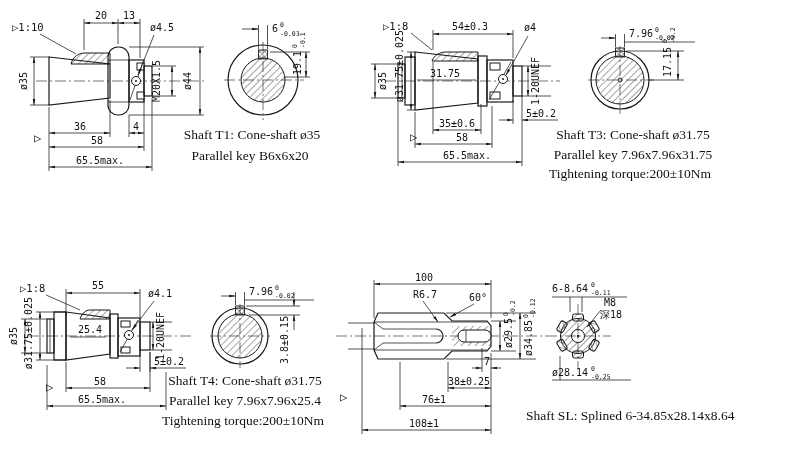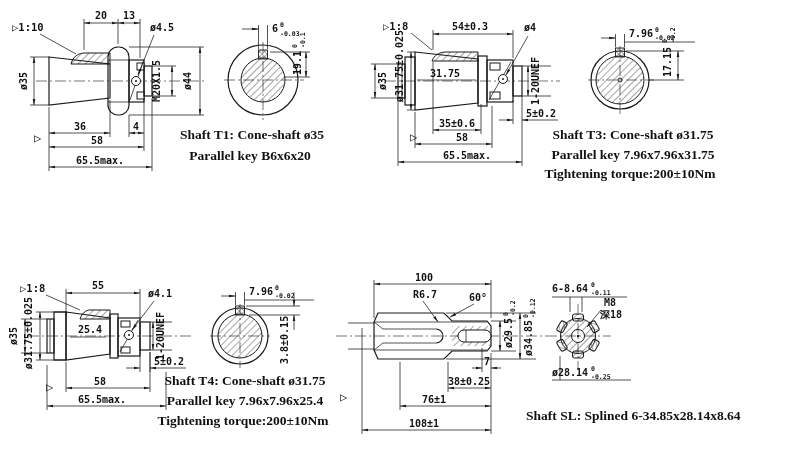--- a/index.html
+++ b/index.html
@@ -1,16 +1,16 @@
 <!DOCTYPE html>
 <html><head>
 <meta charset="utf-8">
 <style>
   html,body{margin:0;padding:0;background:#fff;}
-  .stage{position:relative;width:802px;height:455px;background:#ffffff;overflow:hidden;font-weight:bold;}
+  .stage{position:relative;width:802px;height:455px;background:#ffffff;overflow:hidden;}
   svg{display:block;}
   svg text{font-family:"DejaVu Sans Mono","DejaVu Sans",monospace;fill:#111;}
   .dt{font-size:10px;}
   .ds{font-size:6.5px;}
   .tp{font-size:10.5px;}
   .fl{font-size:12px;}
   .cap{font-family:"Liberation Serif","DejaVu Serif",serif;font-size:13.5px;}
   .ln{stroke:#1a1a1a;stroke-width:1.2;fill:none;}
   .ln2{stroke:#1a1a1a;stroke-width:1;fill:#fff;}
   .tn{stroke:#1a1a1a;stroke-width:0.75;fill:none;}

